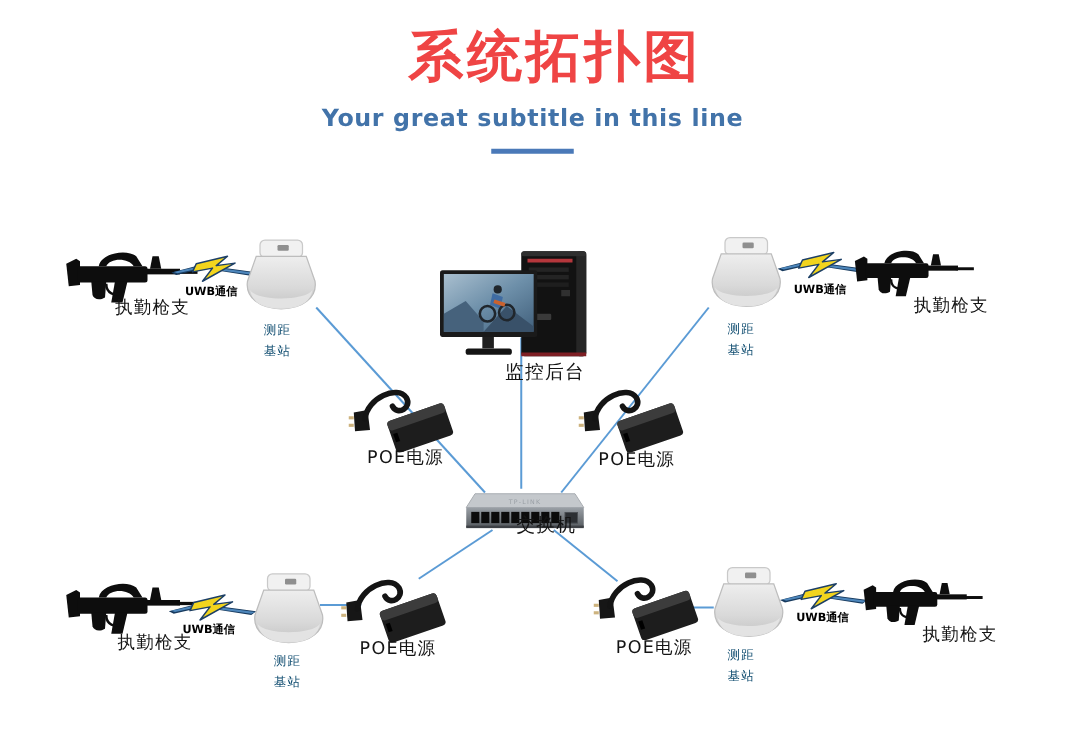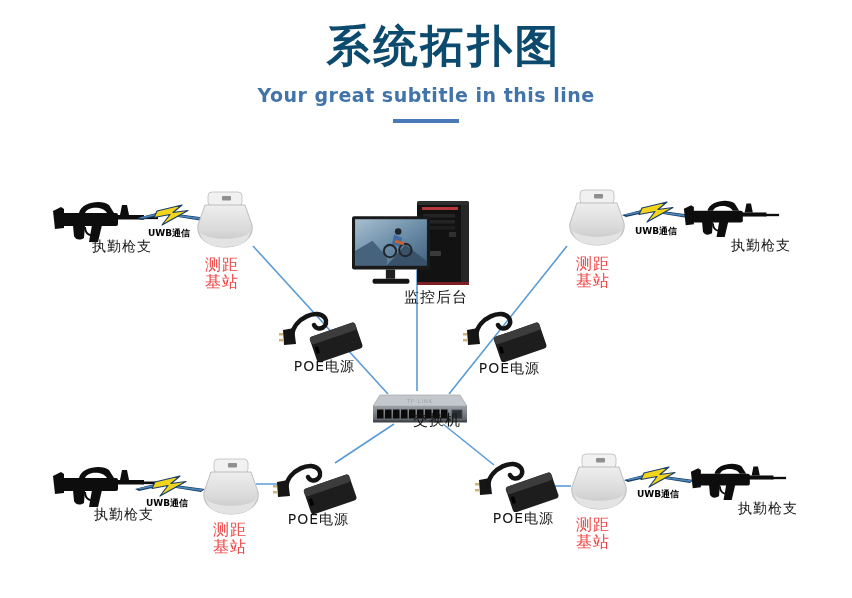--- a/index.html
+++ b/index.html
@@ -3,40 +3,40 @@
 <meta charset="utf-8">
 <style>
   html,body{margin:0;padding:0;background:#ffffff;}
   .canvas{
     position:relative;width:852px;height:598px;background:#ffffff;overflow:hidden;
     font-family:"DejaVu Sans","Liberation Sans",sans-serif;
   }
   
   .header{position:absolute;left:0;top:22px;width:100%;text-align:center;}
   .title{
-    font-size:44px;font-weight:bold;color:#0c4a6e;letter-spacing:3px;line-height:1.1;padding-left:36px;
+    font-size:44px;font-weight:bold;color:#ef4444;letter-spacing:3px;line-height:1.1;padding-left:36px;
   }
   .subtitle{
     margin-top:14px;font-size:19px;color:#4273a9;letter-spacing:0.5px;font-weight:bold;
   }
   .subtitle-bar{
     width:66px;height:4px;background:#4a79b8;margin:13px auto 0 auto;
   }
   
   .node{position:absolute;}
   .dev-label{
     position:absolute;text-align:right;font-size:14px;color:#141414;letter-spacing:1px;
     line-height:17px;white-space:nowrap;
   }
   .uwb-label{
     position:absolute;text-align:center;font-size:9px;font-weight:bold;color:#000;
     letter-spacing:0px;white-space:nowrap;
   }
   .station-label{
-    position:absolute;text-align:center;font-size:16px;color:#ef4444;letter-spacing:1px;
+    position:absolute;text-align:center;font-size:10px;color:#0c4a6e;letter-spacing:1px;
     line-height:17px;
   }
   svg{display:block;}
   .wires{position:absolute;left:0;top:0;}
 </style>
 </head>
 <body>
 
 <div class="canvas">
 

